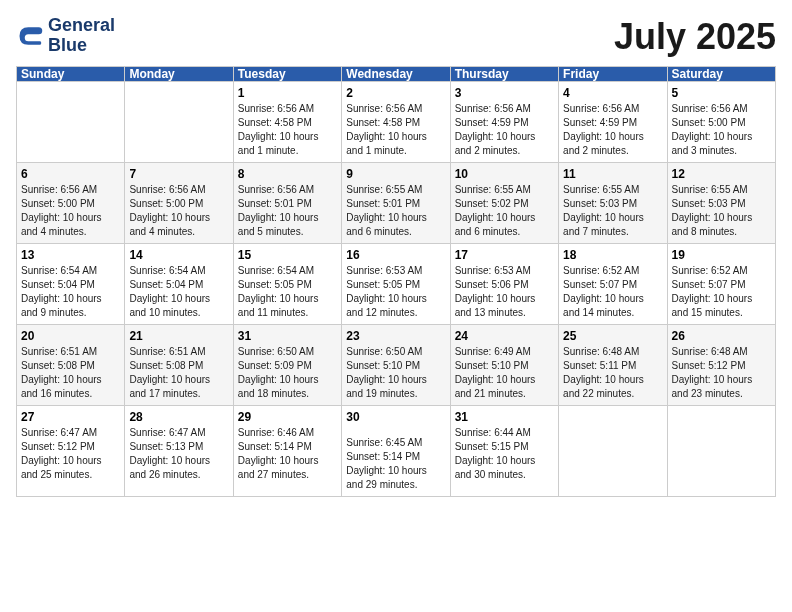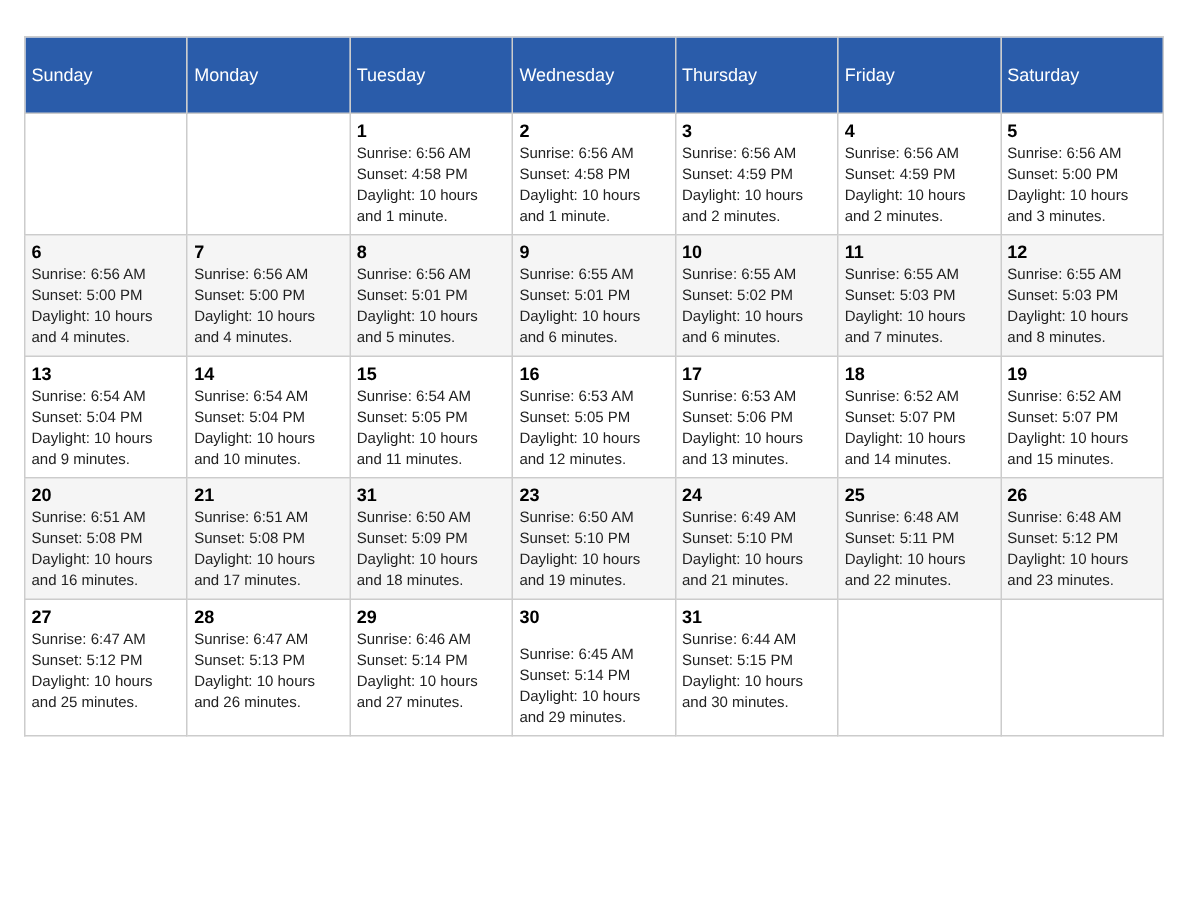--- a/index.html
+++ b/index.html
@@ -47,24 +47,24 @@
       color: #333;
     }
     .calendar {
       width: 100%;
       border-collapse: collapse;
       font-size: 11px;
     }
     .calendar th {
       background: #2a5caa;
       color: #fff;
-      padding: 18px 4px;
+      padding: 0 4px;
       text-align: left;
       font-size: 12px;
-      font-weight: normal;
+      font-weight: bold;
       border: 1px solid #ccc;
     }
     .calendar td {
       border: 1px solid #ccc;
       vertical-align: top;
       padding: 4px 4px;
       width: 108px;
       min-height: 80px;
       background: #fff;
     }
@@ -83,21 +83,32 @@
       line-height: 1.4;
     }
     .empty-cell {
       background: #fff !important;
     }
   </style>
 </head>
 <body>
 
 <div class="header">
+  <div class="logo">
+    <svg class="logo-icon" viewBox="0 0 32 32">
+      <path d="M4 16 Q4 6 14 6 L26 6 Q30 6 30 10 Q30 14 26 14 L14 14 Q10 14 10 18 Q10 22 14 22 L28 22 Q30 24 28 26 L14 26 Q4 26 4 16Z" fill="#2a5caa"></path>
+      <path d="M22 4 L30 12 L26 8Z" fill="#5599dd"></path>
+    </svg>
+    <div class="logo-text">
+      <span>General</span>
+      <span>Blue</span>
+    </div>
+  </div>
   <div class="title-block">
+    <div class="month-title">July 2025</div>
   </div>
 </div>
 
 <table class="calendar">
   <thead>
     <tr id="header-row">
         <th>Sunday</th>
         <th>Monday</th>
         <th>Tuesday</th>
         <th>Wednesday</th>

